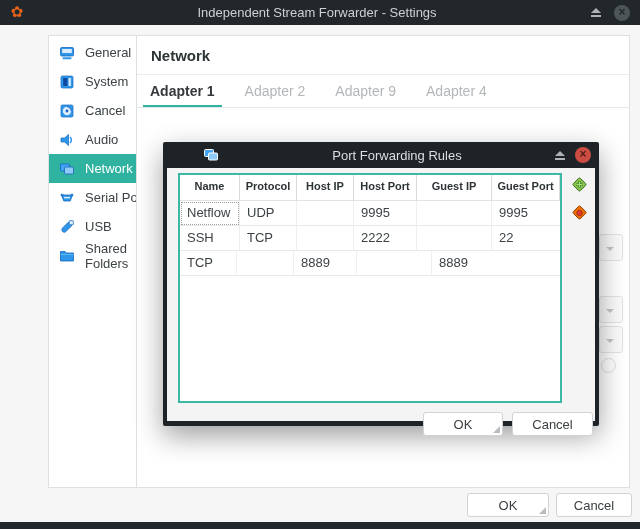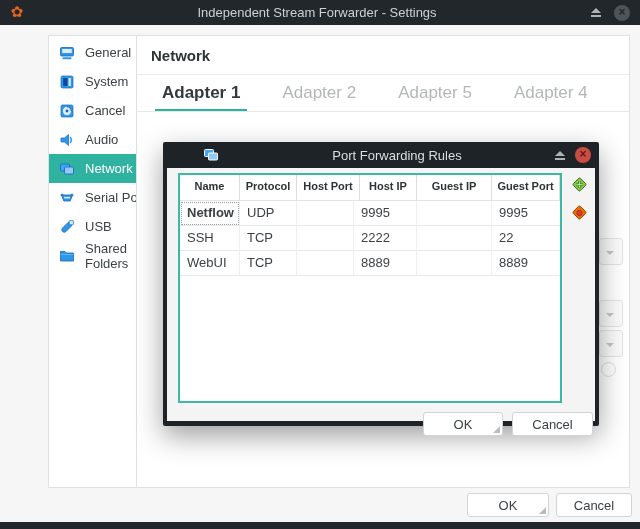--- a/index.html
+++ b/index.html
@@ -38,22 +38,22 @@
   .side-item.selected { background:#30b2a0; color:#ffffff; }
   .side-icon { width:16px; height:16px; flex:0 0 16px; }
   .side-icon svg { width:16px; height:16px; display:block; }
   .mainpanel {
     position:absolute; left:136px; top:35px; width:494px; height:453px;
     background:#ffffff; border:1px solid #dfe0e1;
   }
   .page-title { padding:11px 14px 10px 14px; font-size:15px; font-weight:bold; color:#2e3436;
     border-bottom:1px solid #ebebeb; }
   .tabs { display:flex; border-bottom:1px solid #e7e7e7; padding-left:6px; }
-  .tab { padding:8px 7px 6px 7px; margin-right:16px; font-size:17px; color:#b3b7b9;
-    border-bottom:2px solid transparent; cursor:default;margin-left:12px; }
+  .tab { padding:8px 7px 6px 7px; margin-right:16px; font-size:14px; color:#b3b7b9;
+    border-bottom:2px solid transparent; cursor:default; }
   .tab.active { color:#33393c; font-weight:bold; border-bottom-color:#2fb3a0; }
   .content-area { position:relative; height:360px; }
   .checkbox-row { position:absolute; left:47px; top:39px; display:flex; align-items:center; gap:9px; }
   .checkbox { width:14px; height:14px; border-radius:3px; background:#8fd5c8;
     color:#ffffff; font-size:11px; line-height:14px; text-align:center; }
   .checkbox-label { font-size:13px; color:#9aa0a2; }
   .ghost-button {
     position:absolute; left:219px; top:60px; width:165px; height:40px;
     border:1px solid #d9dadb; border-radius:3px; background:#f7f7f8;
   }
@@ -85,21 +85,21 @@
   .modal-body { position:absolute; left:4px; right:4px; top:26px; bottom:5px; background:#f4f4f5; }
   .rules-box { position:absolute; left:11px; top:5px; width:384px; height:230px;
     background:#ffffff; border:2px solid #3cb8a5; overflow:hidden; }
   .trow { display:flex; }
   .tcell { height:25px; font-size:13px; color:#3c4245; padding:4px 0 0 7px;
     border-right:1px solid #efefef; border-bottom:1px solid #e8e8e8; overflow:hidden; white-space:nowrap; }
   .trow.thead .tcell { height:26px; font-weight:bold; font-size:11px; color:#2e3436; text-align:center;
     padding:5px 0 0 0; border-right:1px solid #dcdcdc; border-bottom:1px solid #e3e3e3; }
   .tcell.c0{width:60px} .tcell.c1{width:57px} .tcell.c2{width:57px}
   .tcell.c3{width:63px} .tcell.c4{width:75px} .tcell.c5{width:70px; border-right:none; flex:1;}
-  .tcell.focused { outline:1px dotted #9aa0a2; outline-offset:-2px;font-weight:bold; }
+  .tcell.focused { outline:1px dotted #9aa0a2; outline-offset:-2px; }
   .rule-tools { position:absolute; left:404px; top:8px; display:flex; flex-direction:column; gap:11px; }
   .rule-tools svg { width:17px; height:17px; display:block; }
   .modal-btn-ok { left:256px; top:244px; width:80px; }
   .modal-btn-cancel { left:345px; top:244px; width:81px; }
 </style>
 </head>
 <body>
 
 <div id="window">
 
@@ -198,21 +198,21 @@
           <span>Shared Folders</span>
         </div>
       </div>
   </div>
 
   <div class="mainpanel">
     <div class="page-title">Network</div>
     <div class="tabs" id="tabs">
         <div class="tab active">Adapter 1</div>
         <div class="tab">Adapter 2</div>
-        <div class="tab">Adapter 5</div>
+        <div class="tab">Adapter 9</div>
         <div class="tab">Adapter 4</div>
       </div>
     <div class="content-area">
       <div class="checkbox-row">
         <span class="checkbox">✓</span>
         <span class="checkbox-label">Enable Network Adapter</span>
       </div>
 
       <div class="ghost-button"></div>
       <div class="ghost-combo" style="left:462px; top:126px;">
@@ -253,43 +253,42 @@
             <span class="bar"></span>
           </span>
         <span class="modal-close">×</span>
       </span>
     </div>
     <div class="modal-body">
       <div class="rules-box" id="rules-table">
           <div class="trow thead">
             <div class="tcell c0">Name</div>
             <div class="tcell c1">Protocol</div>
+            <div class="tcell c2">Host IP</div>
             <div class="tcell c3">Host Port</div>
-            <div class="tcell c2">Host IP</div>
             <div class="tcell c4">Guest IP</div>
             <div class="tcell c5">Guest Port</div>
           </div>
           <div class="trow">
             <div class="tcell c0 focused">Netflow</div>
             <div class="tcell c1">UDP</div>
             <div class="tcell c2"></div>
             <div class="tcell c3">9995</div>
             <div class="tcell c4"></div>
             <div class="tcell c5">9995</div>
           </div>
           <div class="trow">
             <div class="tcell c0">SSH</div>
             <div class="tcell c1">TCP</div>
             <div class="tcell c2"></div>
             <div class="tcell c3">2222</div>
             <div class="tcell c4"></div>
             <div class="tcell c5">22</div>
           </div>
           <div class="trow">
-            <div class="tcell c0">WebUI</div>
             <div class="tcell c1">TCP</div>
             <div class="tcell c2"></div>
             <div class="tcell c3">8889</div>
             <div class="tcell c4"></div>
             <div class="tcell c5">8889</div>
           </div>
         </div>
       <div class="rule-tools">
         <span id="add-icon">
             <svg viewBox="0 0 17 17">

